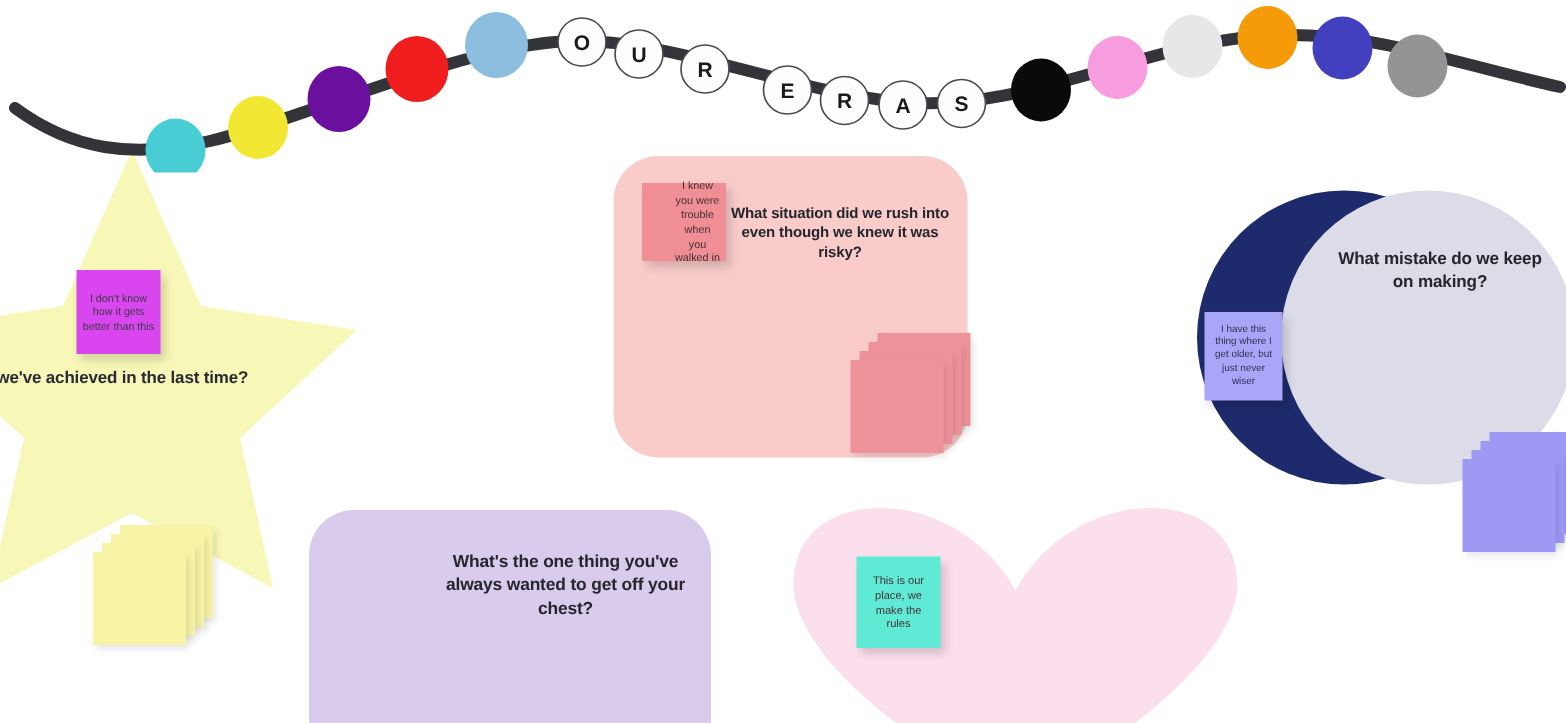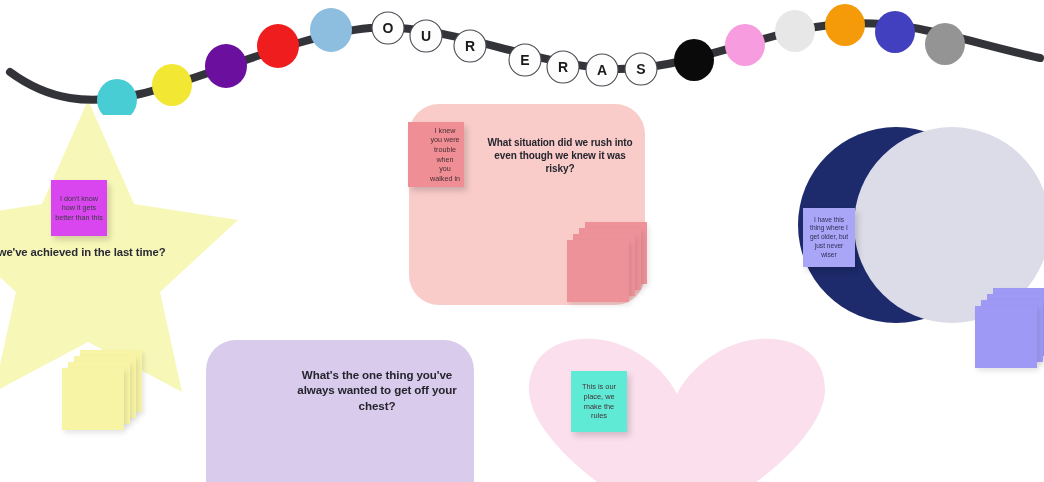--- a/index.html
+++ b/index.html
@@ -117,21 +117,21 @@
     line-height: 1.33;
     color: #3a3a42;
     box-shadow: 3px 4px 6px rgba(0,0,0,0.16);
     z-index: 20;
   }
   #note-star {
     left: 51px; top: 180px; width: 56px; height: 56px;
     background: #d946ef; font-size: 7.2px;
   }
   #note-pink {
-    left: 408px; top: 122px; width: 56px; height: 65px;
+    left: 428px; top: 122px; width: 56px; height: 52px;
     background: #ef8e94; font-size: 7.2px;
     color: #463034;
     padding-left: 22px;
   }
   #note-circle {
     left: 803px; top: 208px; width: 52px; height: 59px;
     background: #aaa6f7; font-size: 6.6px;
     color: #2f2f55;
   }
   #note-purple {
@@ -239,20 +239,21 @@
     <div class="layer l1"></div>
     <div class="layer l2"></div>
     <div class="layer l3"></div>
     <div class="layer l4"></div>
   </div>
 
   <div class="zone" id="circle-zone">
     <div id="circle-navy"></div>
     <div id="circle-light"></div>
   </div>
+  <div class="question" id="q-circle">What mistake do we keep on making?</div>
   <div class="note" id="note-circle">I have this thing where I get older, but just never wiser</div>
   <div class="stack" id="stack-blue">
     <div class="layer l1"></div>
     <div class="layer l2"></div>
     <div class="layer l3"></div>
     <div class="layer l4"></div>
   </div>
 
   <div class="card" id="purple-card"></div>
   <div class="question" id="q-purple">What's the one thing you've always wanted to get off your chest?</div>

